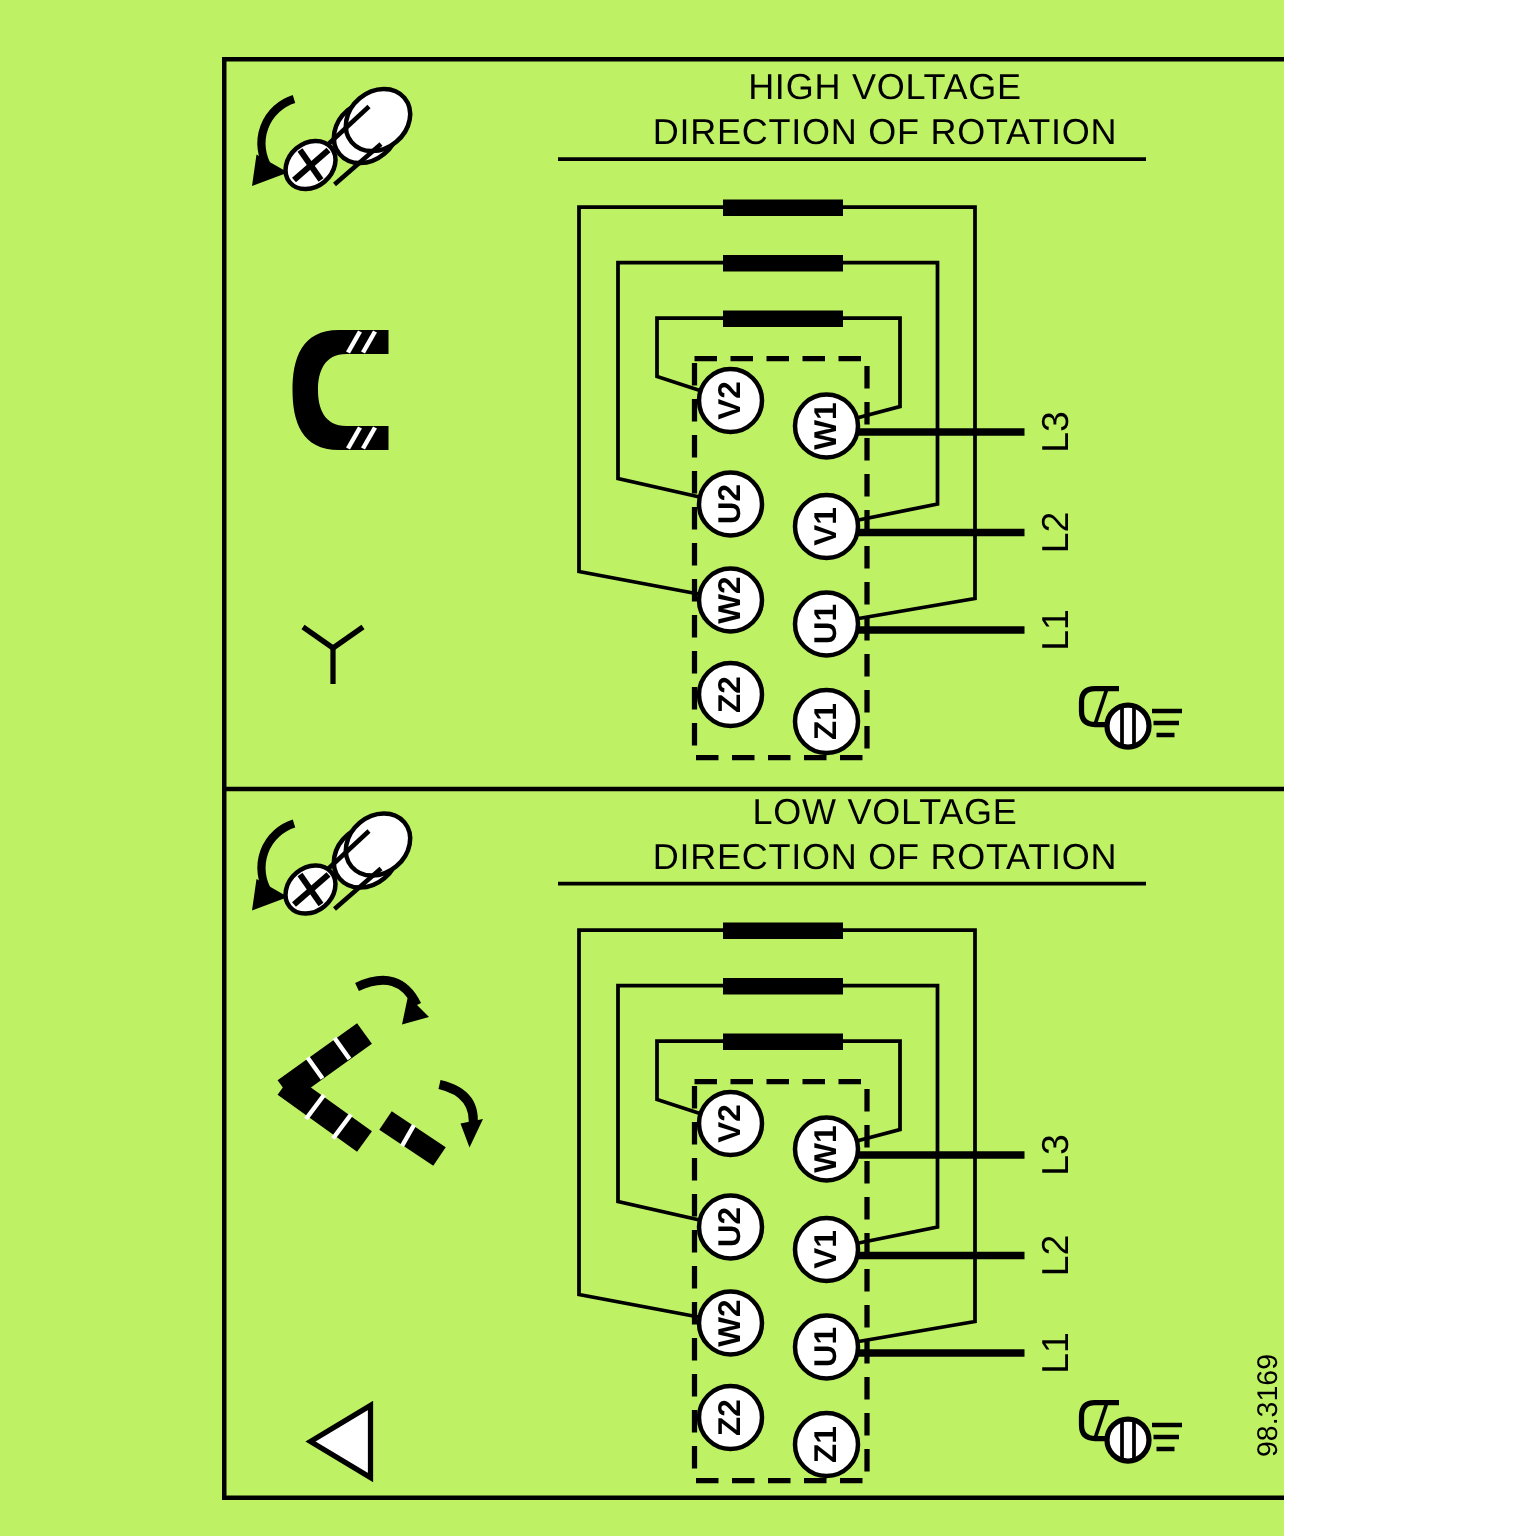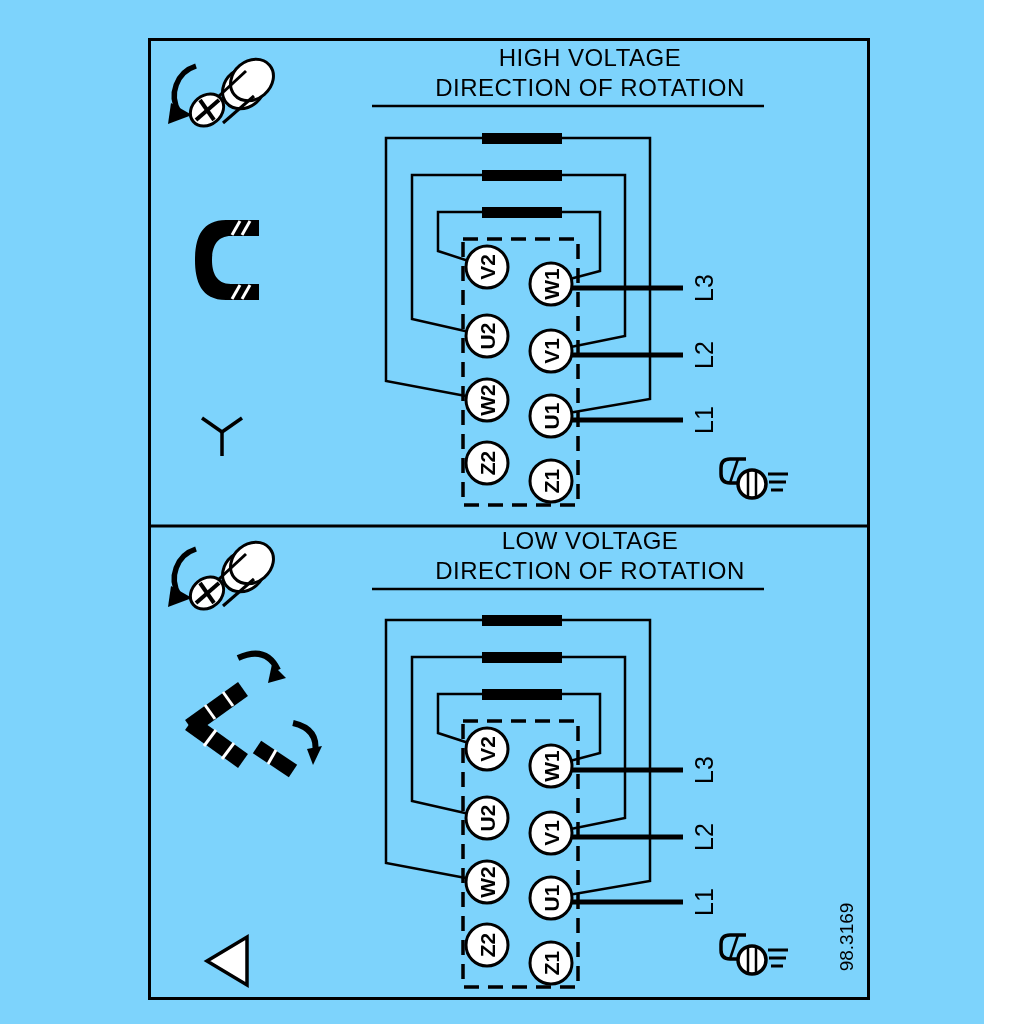--- a/index.html
+++ b/index.html
@@ -1,16 +1,16 @@
 <!DOCTYPE html>
 <html><head>
 <meta charset="utf-8">
 <style>
   html,body{margin:0;padding:0;background:#ffffff;}
-  .canvas{width:984px;height:1024px;position:relative;background:#7dd3fc;overflow:hidden;text-decoration:underline;}
+  .canvas{width:856px;height:1024px;position:relative;background:#bef264;overflow:hidden;text-decoration:underline;}
   svg{display:block;}
   text{font-family:"Liberation Sans","DejaVu Sans",sans-serif;fill:#000;}
   .title{font-size:24px;letter-spacing:0.5px;}
   .term{font-size:21px;font-weight:bold;}
   .lline{font-size:25px;}
   .fig{font-size:19px;}
   .wire{stroke:#000;stroke-width:2.5;fill:none;}
   .thick{stroke:#000;stroke-width:5;fill:none;}
   .outline{stroke:#000;fill:none;}
 </style>

